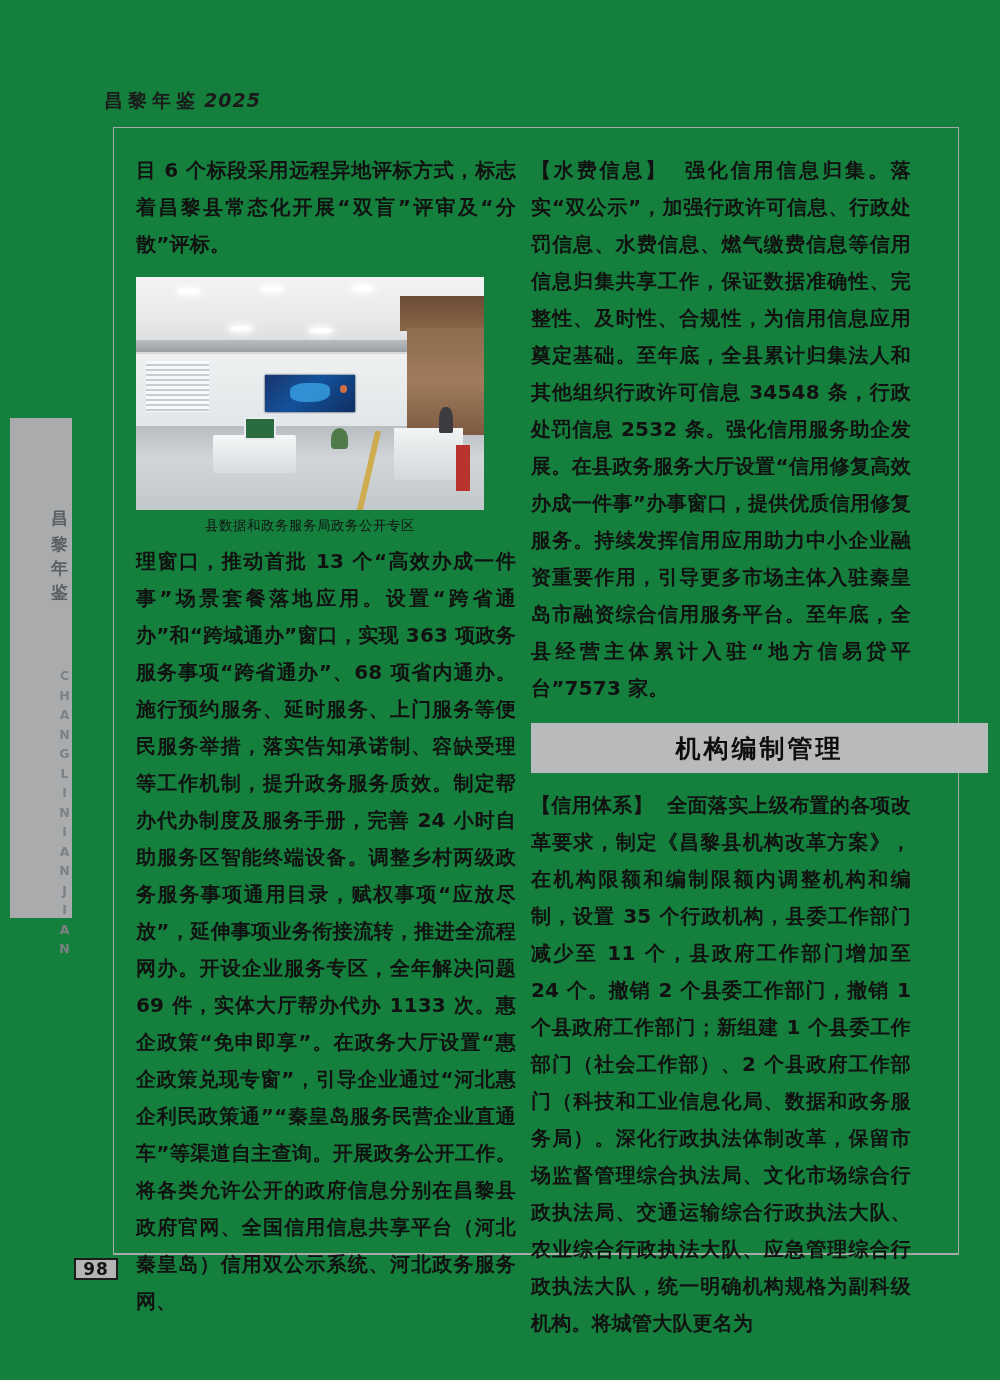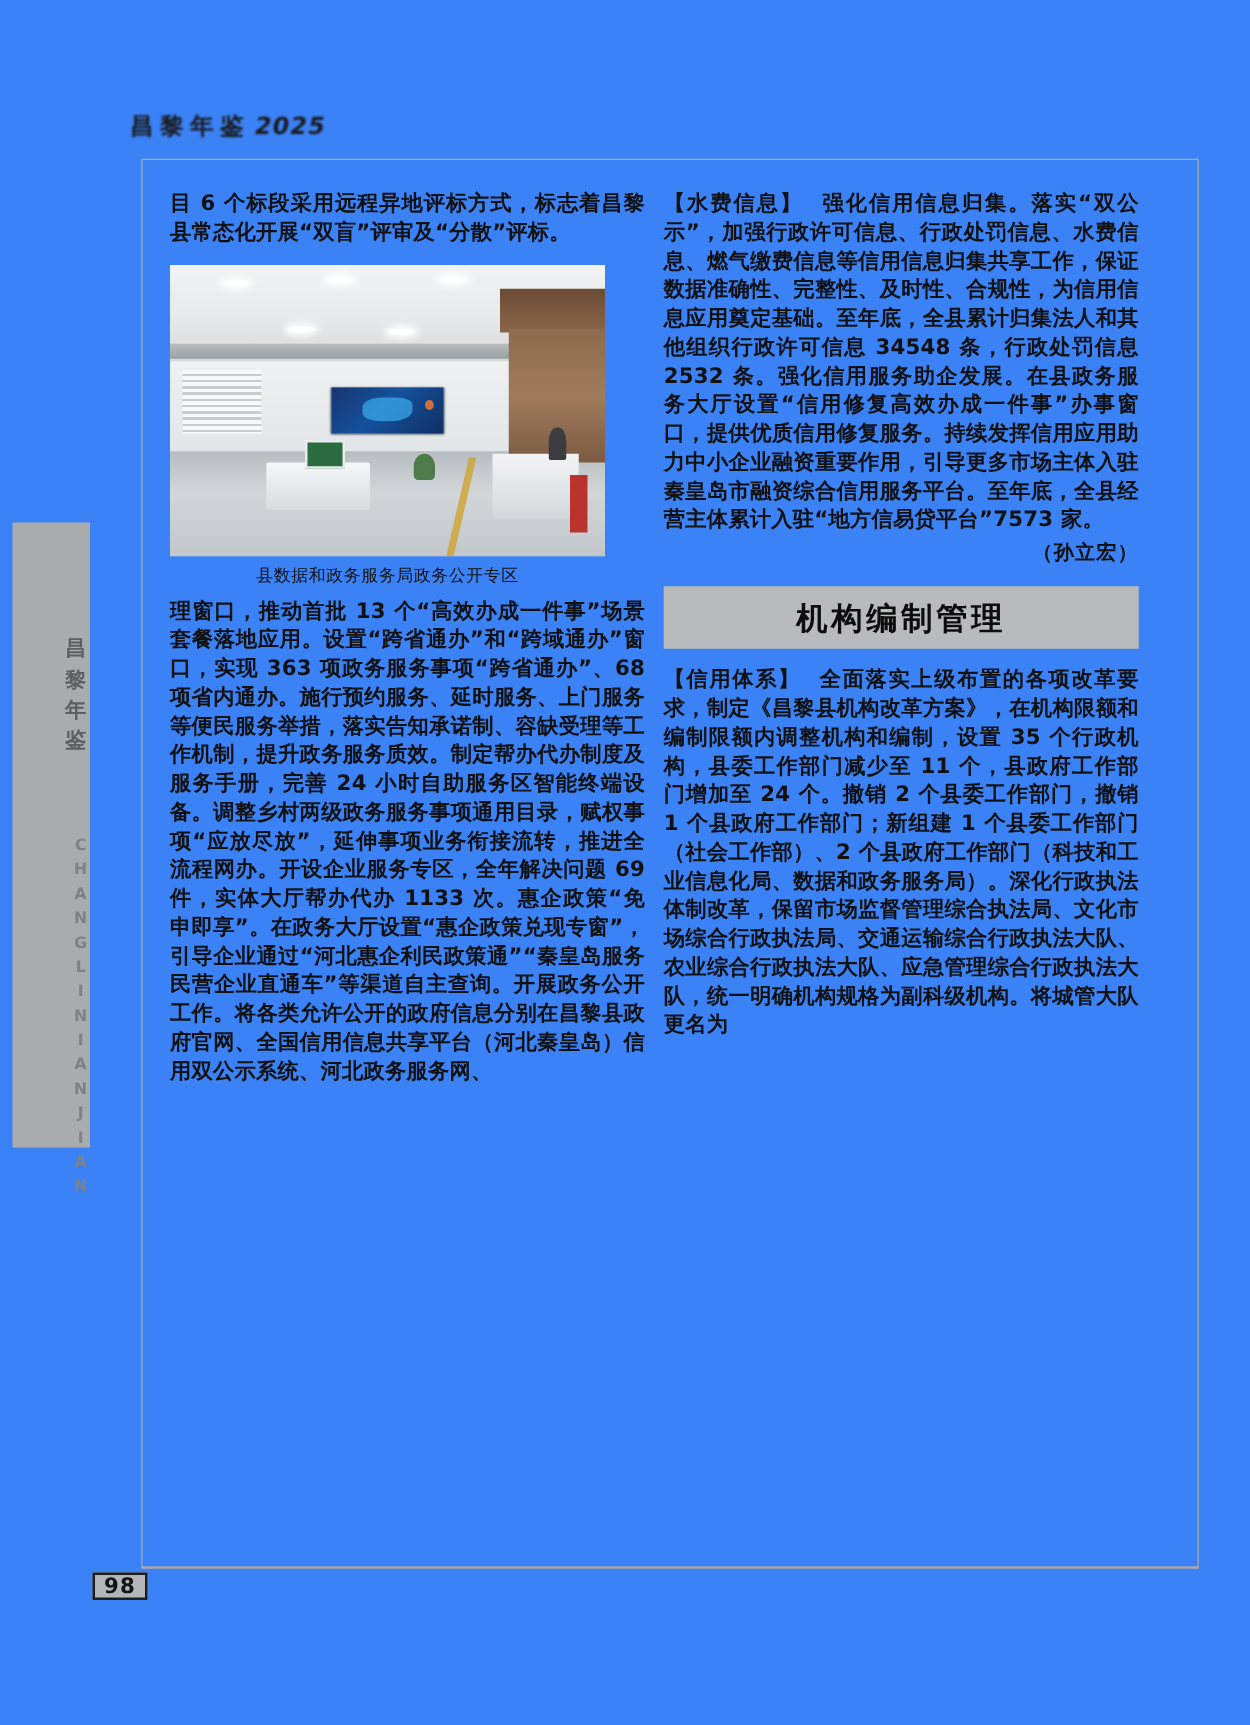--- a/index.html
+++ b/index.html
@@ -13,21 +13,21 @@
     position: relative;
     font-family: "DejaVu Sans", "Liberation Sans", sans-serif;
     overflow: hidden;
   }
 
   
   #page {
     position: absolute;
     left: 0; top: 0;
     width: 1000px; height: 1380px;
-    background: #3b82f6;
+    background: #15803d;
   }
 
   
   .running-head {
     position: absolute;
     left: 104px;
     top: 88px;
     font-size: 19px;
     font-weight: bold;
     letter-spacing: 5px;
@@ -115,22 +115,22 @@
   
   .col {
     position: absolute;
     top: 152px;
     width: 380px;
   }
   .col-left  { left: 136px; }
   .col-right { left: 531px; }
 
   .para {
-    font-size: 17px;
-    line-height: 23px;
+    font-size: 20px;
+    line-height: 37px;
     color: #111;
     text-align: justify;
     text-justify: inter-ideograph;
     font-weight: bold;
     margin: 0 0 14px 0;
     letter-spacing: 0.2px;
     filter: blur(0.35px);
     font-family: "DejaVu Sans", "Liberation Sans", sans-serif;
   }
   .para.tight { margin-bottom: 0; }
@@ -242,21 +242,21 @@
     font-size: 13.5px;
     font-weight: normal;
     color: #131313;
     letter-spacing: 0.5px;
     filter: blur(0.35px);
   }
 
   
   .section-band {
     margin: 16px 0 14px 0;
-    width: 380px;
+    width: 457px;
     height: 50px;
     background: #b8babc;
     display: flex;
     align-items: center;
     justify-content: center;
   }
   .section-band .label {
     font-size: 25px;
     font-weight: bold;
     letter-spacing: 3px;
@@ -316,21 +316,20 @@
     </div>
 
     <p class="para">理窗口，推动首批 13 个“高效办成一件事”场景套餐落地应用。设置“跨省通办”和“跨域通办”窗口，实现 363 项政务服务事项“跨省通办”、68 项省内通办。施行预约服务、延时服务、上门服务等便民服务举措，落实告知承诺制、容缺受理等工作机制，提升政务服务质效。制定帮办代办制度及服务手册，完善 24 小时自助服务区智能终端设备。调整乡村两级政务服务事项通用目录，赋权事项“应放尽放”，延伸事项业务衔接流转，推进全流程网办。开设企业服务专区，全年解决问题 69 件，实体大厅帮办代办 1133 次。惠企政策“免申即享”。在政务大厅设置“惠企政策兑现专窗”，引导企业通过“河北惠企利民政策通”“秦皇岛服务民营企业直通车”等渠道自主查询。开展政务公开工作。将各类允许公开的政府信息分别在昌黎县政府官网、全国信用信息共享平台（河北秦皇岛）信用双公示系统、河北政务服务网、</p>
   </div>
 
   <div class="col col-right">
 
 
     <p class="para tight"><span class="lead">【水费信息】</span><span class="gap"></span><span>强化信用信息归集。落实“双公示”，加强行政许可信息、行政处罚信息、水费信息、燃气缴费信息等信用信息归集共享工作，保证数据准确性、完整性、及时性、合规性，为信用信息应用奠定基础。至年底，全县累计归集法人和其他组织行政许可信息 34548 条，行政处罚信息 2532 条。强化信用服务助企发展。在县政务服务大厅设置“信用修复高效办成一件事”办事窗口，提供优质信用修复服务。持续发挥信用应用助力中小企业融资重要作用，引导更多市场主体入驻秦皇岛市融资综合信用服务平台。至年底，全县经营主体累计入驻“地方信易贷平台”7573 家。</span></p>
 
-    <p class="byline">（孙立宏）</p>
 
     <div class="section-band">
       <span class="label">机构编制管理</span>
     </div>
 
 
     <p class="para"><span class="lead">【信用体系】</span><span class="gap"></span><span>全面落实上级布置的各项改革要求，制定《昌黎县机构改革方案》，在机构限额和编制限额内调整机构和编制，设置 35 个行政机构，县委工作部门减少至 11 个，县政府工作部门增加至 24 个。撤销 2 个县委工作部门，撤销 1 个县政府工作部门；新组建 1 个县委工作部门（社会工作部）、2 个县政府工作部门（科技和工业信息化局、数据和政务服务局）。深化行政执法体制改革，保留市场监督管理综合执法局、文化市场综合行政执法局、交通运输综合行政执法大队、农业综合行政执法大队、应急管理综合行政执法大队，统一明确机构规格为副科级机构。将城管大队更名为</span></p>
   </div>
 
 </div>

